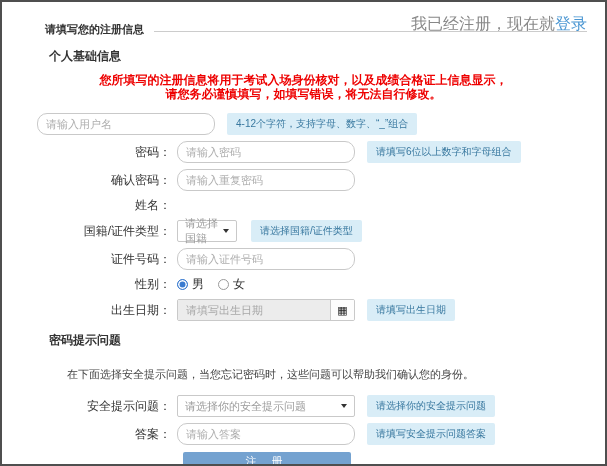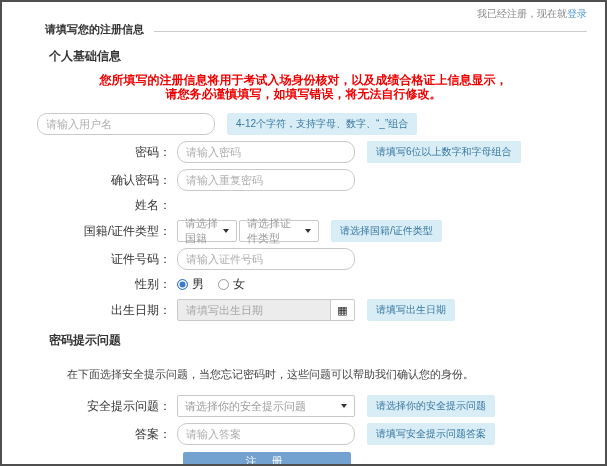--- a/index.html
+++ b/index.html
@@ -8,21 +8,21 @@
     font-family: "Liberation Sans", "DejaVu Sans", sans-serif;
     background: #ffffff;
     border: 2px solid #4f4f4f;
     overflow: hidden;
     position: relative;
   }
   
   .header { position: relative; padding: 20px 18px 0 43px; display: flex; align-items: center; }
   .page-title { font-size: 11px; font-weight: bold; color: #333; white-space: nowrap; }
   .header-line { flex: 1; border-top: 1px solid #ccc; margin-left: 10px; margin-top: 4px; }
-  .login-area { position: absolute; top: 5px; right: 18px; font-size: 10px; color: #888; white-space: nowrap; }
+  .login-area { position: absolute; top: 12px; right: 18px; font-size: 16px; color: #888; white-space: nowrap; }
   .login-link { color: #4a96d2; text-decoration: none; cursor: pointer; }
   
   .section-heading { font-size: 12px; font-weight: bold; color: #333; margin: 11px 0 0 47px; }
   .section-desc { font-size: 11px; color: #444; margin: 18px 0 0 65px; }
   
   .warning { text-align: center; color: #ee0000; font-size: 12px; font-weight: bold; line-height: 14px; margin-top: 8px; }
   
   .form { margin-top: 12px; }
   .form-row { display: flex; align-items: center; margin: 0 0 6px 35px; }
   .form-label { width: 140px; flex-shrink: 0; text-align: right; font-size: 12px; color: #333; padding-right: 6px; }
@@ -118,24 +118,20 @@
   <div class="form-row">
     <span class="form-label">姓名：</span>
   </div>
 
   <div class="form-row">
     <span class="form-label">国籍/证件类型：</span>
     <div class="select-box select-narrow">
       <span>请选择国籍</span>
       <span class="caret"></span>
     </div>
-    <div class="select-box select-mid">
-      <span>请选择证件类型</span>
-      <span class="caret"></span>
-    </div>
     <span class="hint">请选择国籍/证件类型</span>
   </div>
 
   <div class="form-row">
     <span class="form-label">证件号码：</span>
     <input class="text-input" type="text" placeholder="请输入证件号码" style="">
   </div>
 
   <div class="form-row">
     <span class="form-label">性别：</span>

